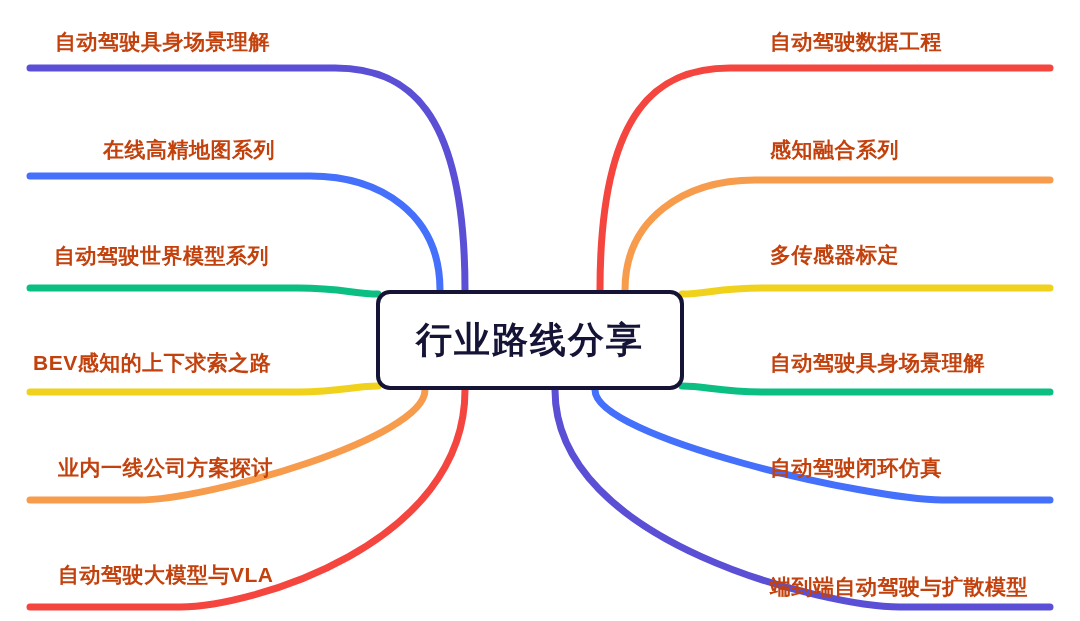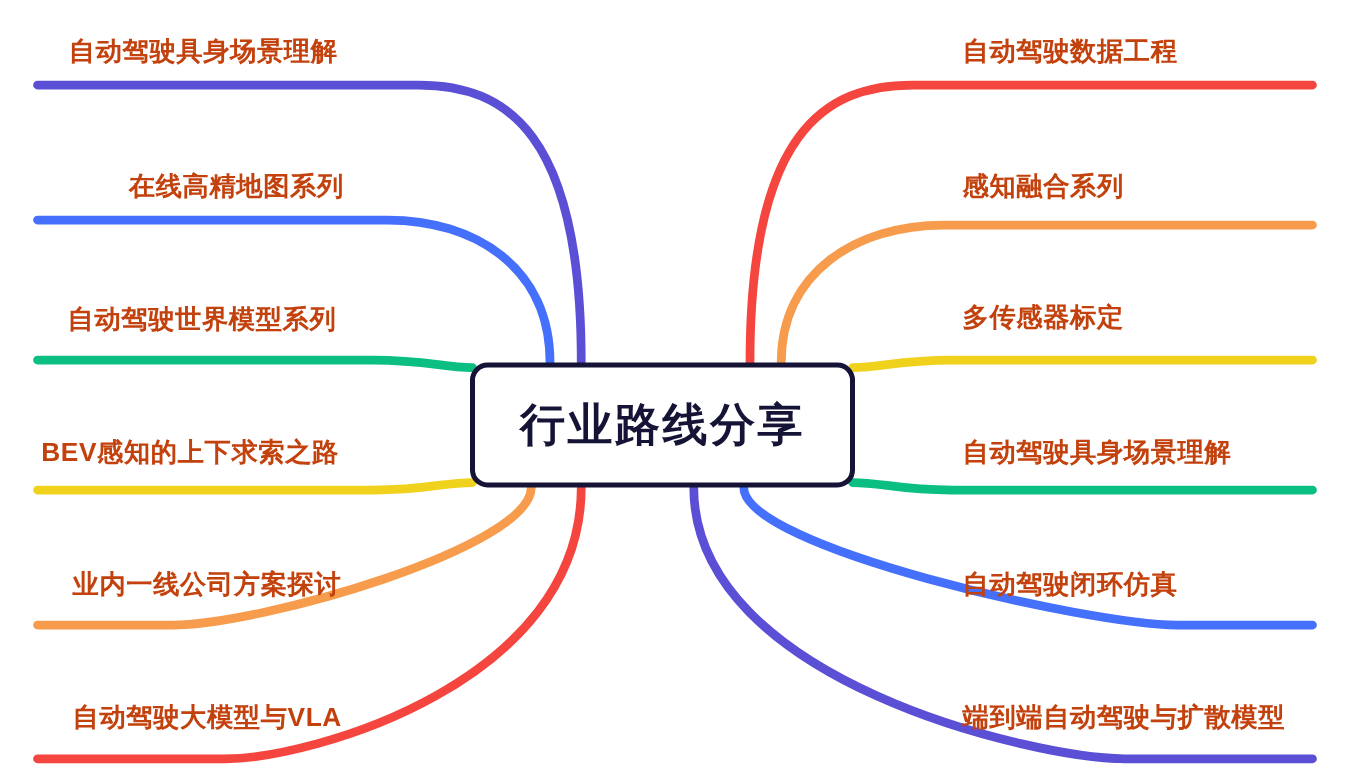--- a/index.html
+++ b/index.html
@@ -100,16 +100,16 @@
       <div class="node-label left" style="left: 33px; top: 352px;">BEV感知的上下求索之路</div>
       <div class="node-label left" style="left: 58px; top: 457px;">业内一线公司方案探讨</div>
       <div class="node-label left" style="left: 58px; top: 564px;">自动驾驶大模型与VLA</div>
     </div>
   <div id="right-labels">
       <div class="node-label right" style="left: 770px; top: 31px;">自动驾驶数据工程</div>
       <div class="node-label right" style="left: 770px; top: 139px;">感知融合系列</div>
       <div class="node-label right" style="left: 770px; top: 244px;">多传感器标定</div>
       <div class="node-label right" style="left: 770px; top: 352px;">自动驾驶具身场景理解</div>
       <div class="node-label right" style="left: 770px; top: 457px;">自动驾驶闭环仿真</div>
-      <div class="node-label right" style="left: 770px; top: 564px;">端到端自动驾驶与扩散模型</div>
+      <div class="node-label right" style="left: 770px; top: 576px;">端到端自动驾驶与扩散模型</div>
     </div>
 
 </div>
 
 </body></html>

